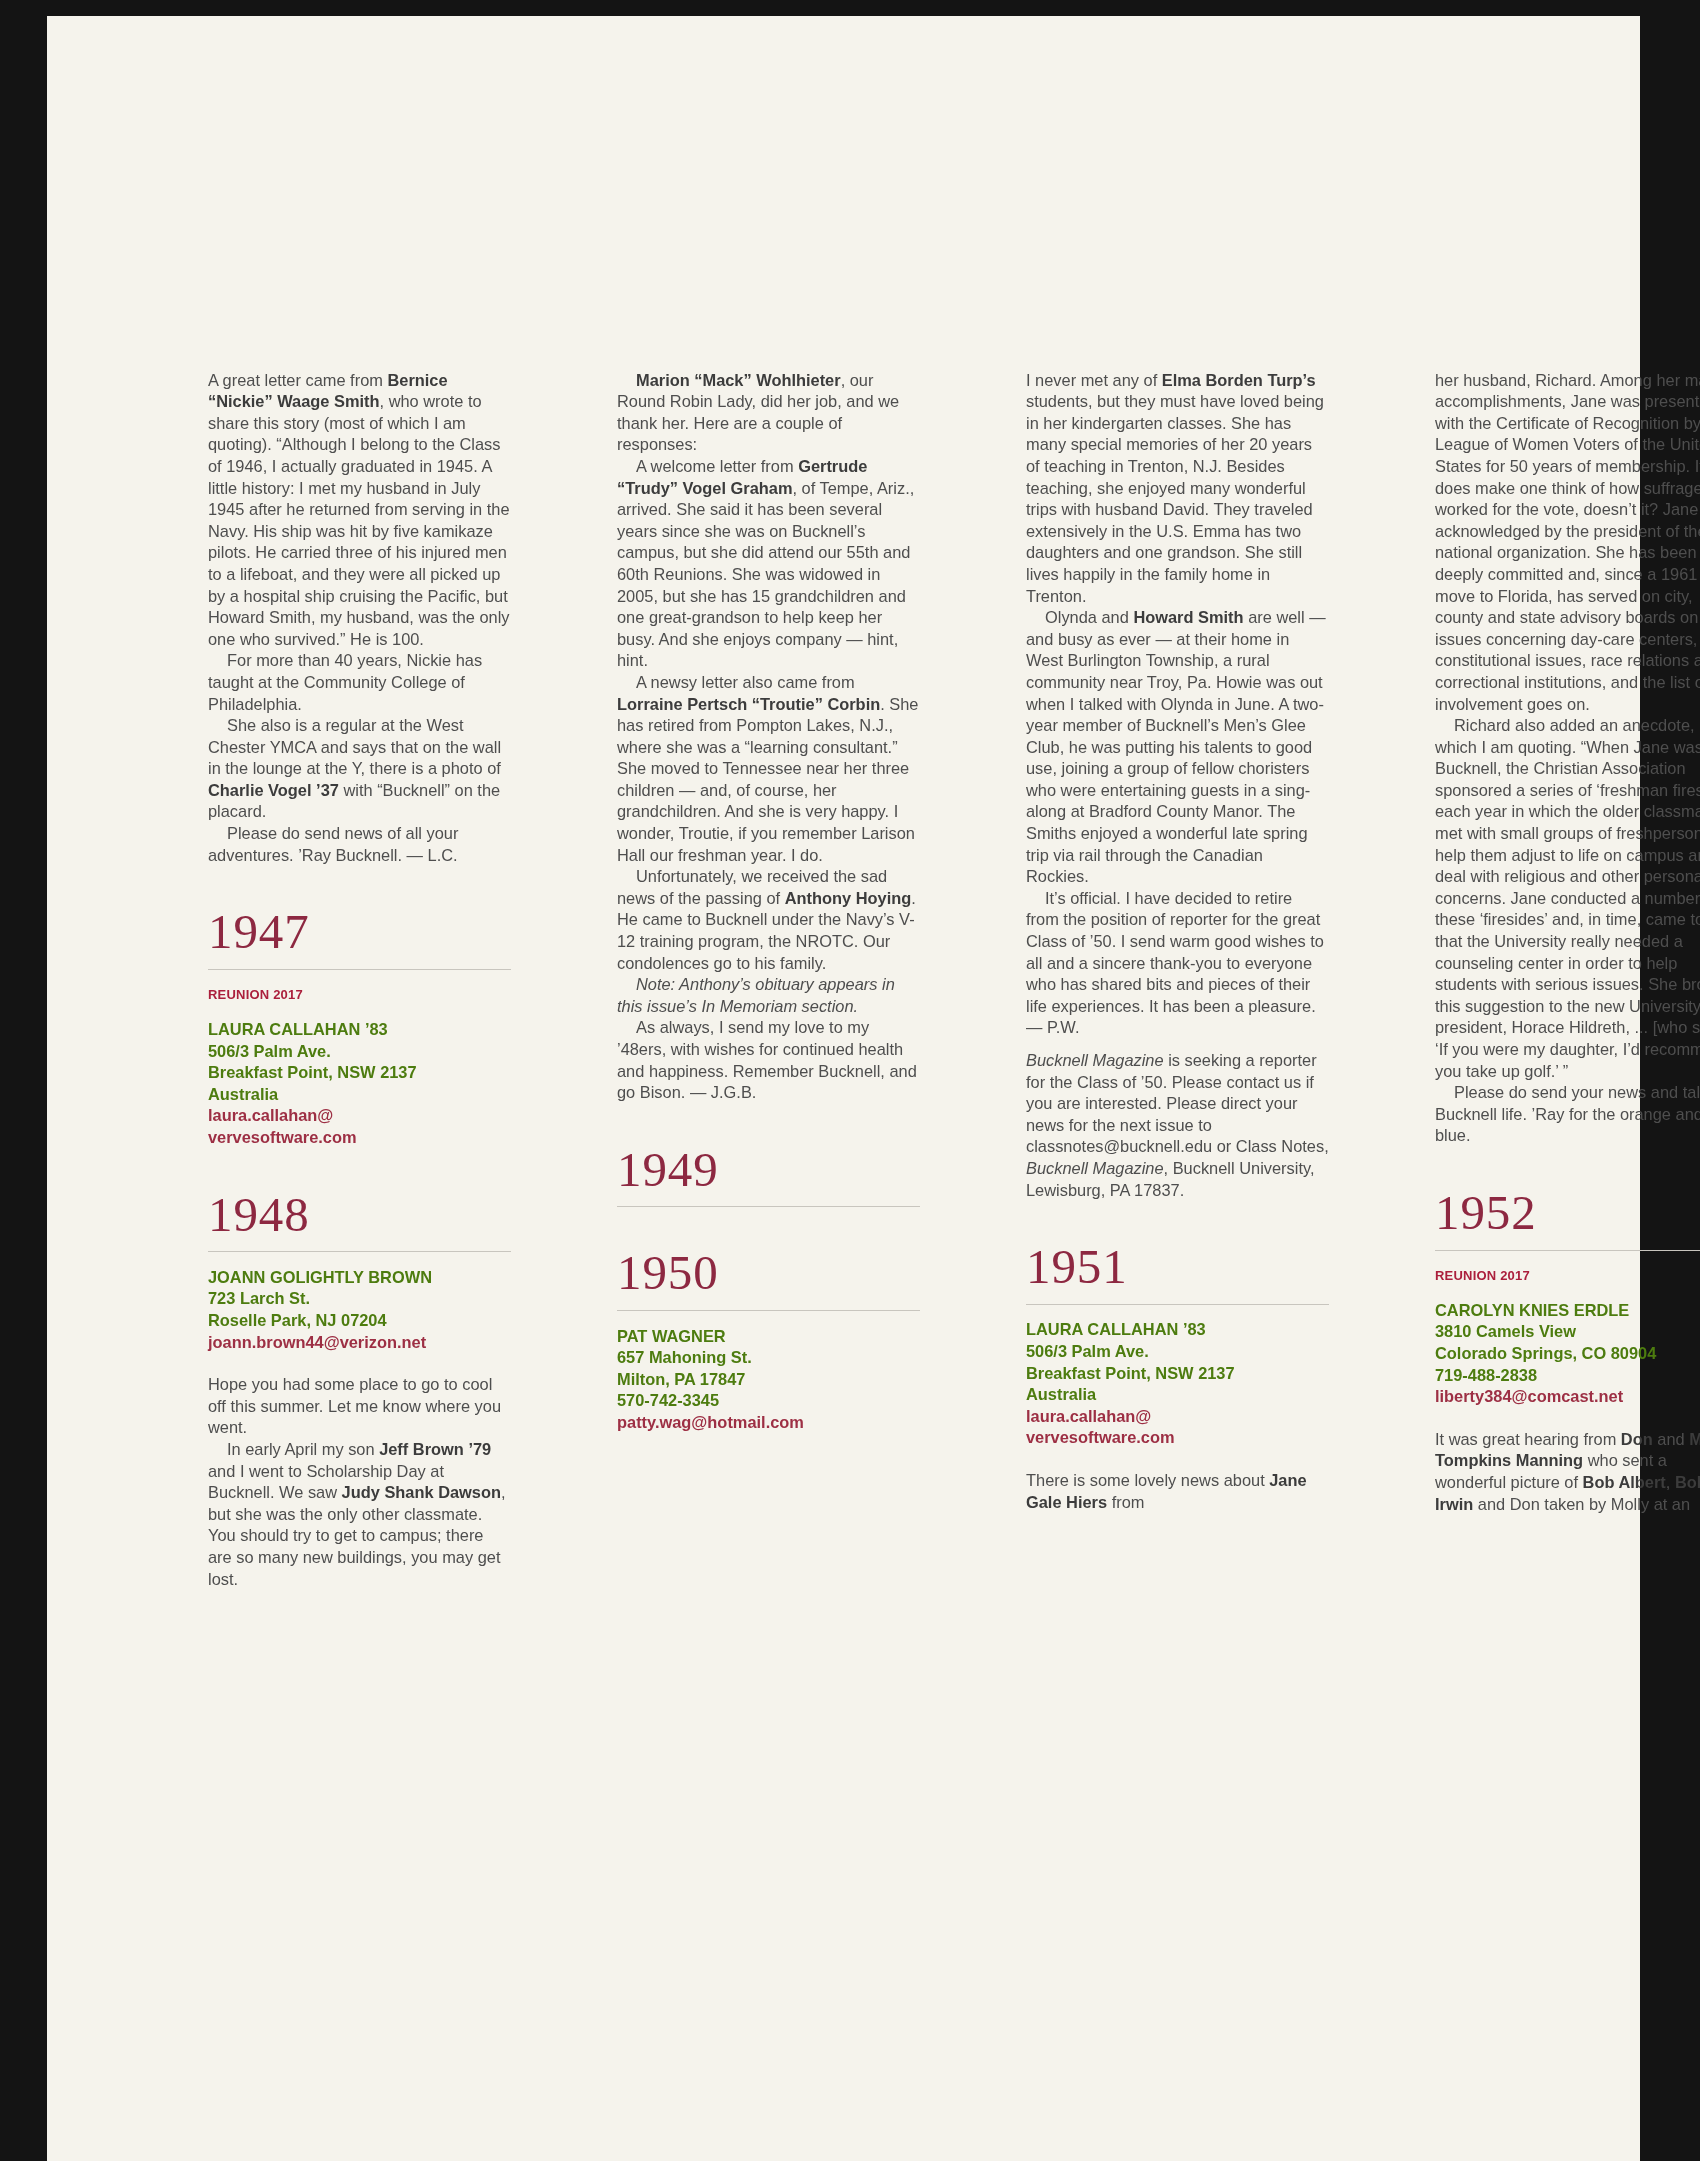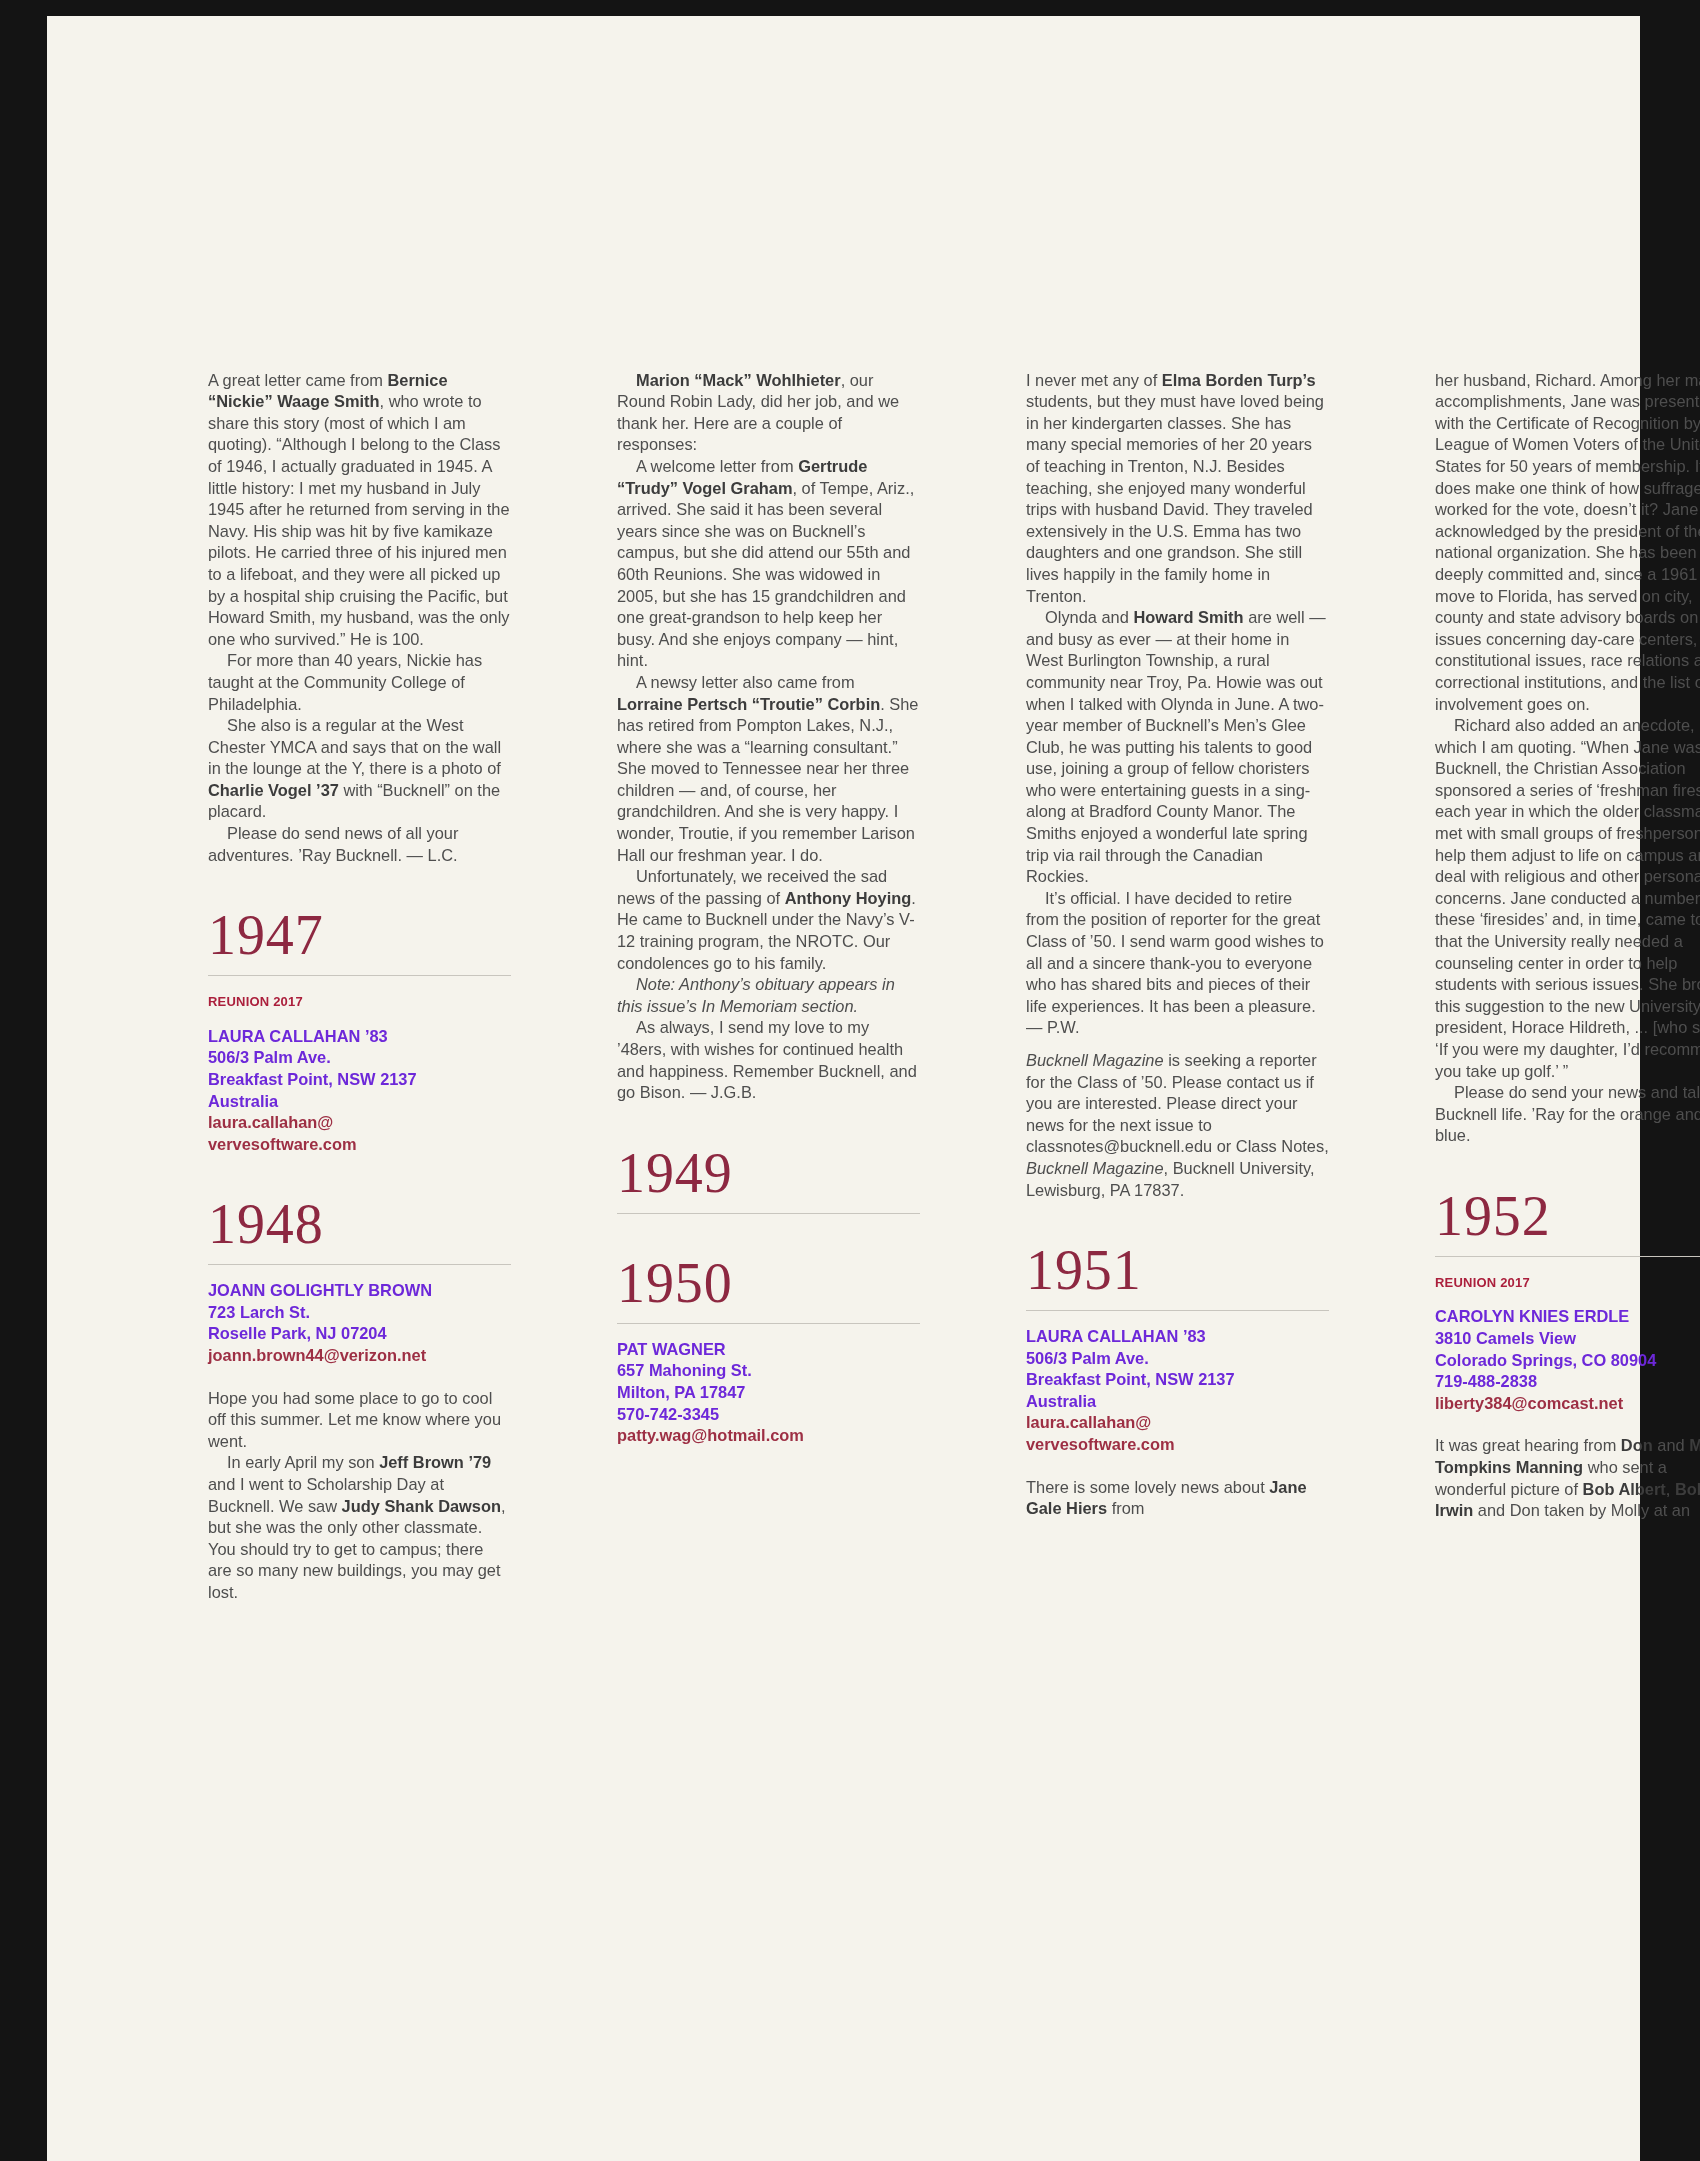--- a/index.html
+++ b/index.html
@@ -30,38 +30,38 @@
   }
   .para { text-align:left; }
   .para.indent { text-indent:19px; }
   .para.space-before { margin-top:11px; }
   .bold { font-weight:bold; color:#3c3c3c; }
   .italic { font-style:italic;text-align:center; }
   .year-block { margin:43px 0 14.7px; }
   .year-heading {
     font-family:"Liberation Serif", serif;
     font-weight:400;
-    font-size:56px;
+    font-size:49px;
     line-height:0.95;
     color: var(--accent, #8d2841);
     letter-spacing:0.9px;
   }
   .year-rule {
     border-top:1.3px solid #c8c5be;
     margin-top:13px;
   }
   .reunion {
     color: var(--accent-bright, #ab1f3c);
     font-weight:bold;
     font-size:13px;
     margin:0 0 13px;
     letter-spacing:0.2px;
   }
   .contact { margin:0 0 21px; line-height:21.6px; }
-  .contact-name, .contact-line { font-weight:bold; color:#6d28d9; }
+  .contact-name, .contact-line { font-weight:bold; color:#4d7c0f; }
   .contact-email { color: var(--email, #9d2f44); }
 </style>
 </head>
 <body>
 
 <div class="paper">
   <div class="content">
     <div class="col">
         <p class="para"><span>A great letter came from </span><span class="bold">Bernice “Nickie” Waage Smith</span><span>, who wrote to share this story (most of which I am quoting). “Although I belong to the Class of 1946, I actually graduated in 1945. A little history: I met my husband in July 1945 after he returned from serving in the Navy. His ship was hit by five kamikaze pilots. He carried three of his injured men to a lifeboat, and they were all picked up by a hospital ship cruising the Pacific, but Howard Smith, my husband, was the only one who survived.” He is 100.</span></p>
         <p class="para indent"><span>For more than 40 years, Nickie has taught at the Community College of Philadelphia.</span></p>

